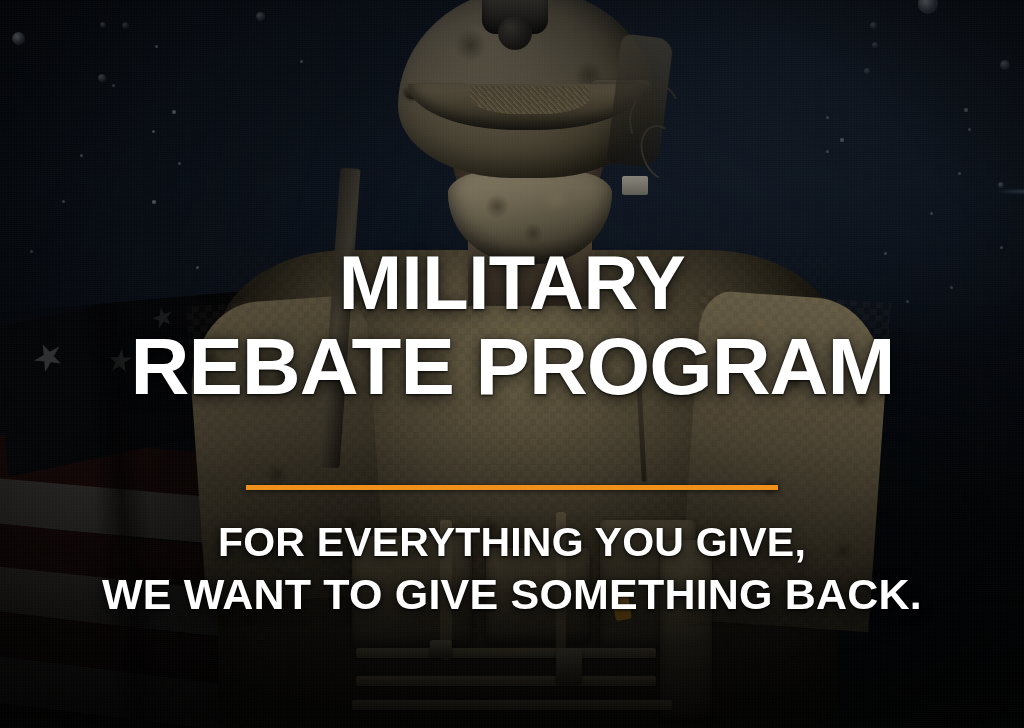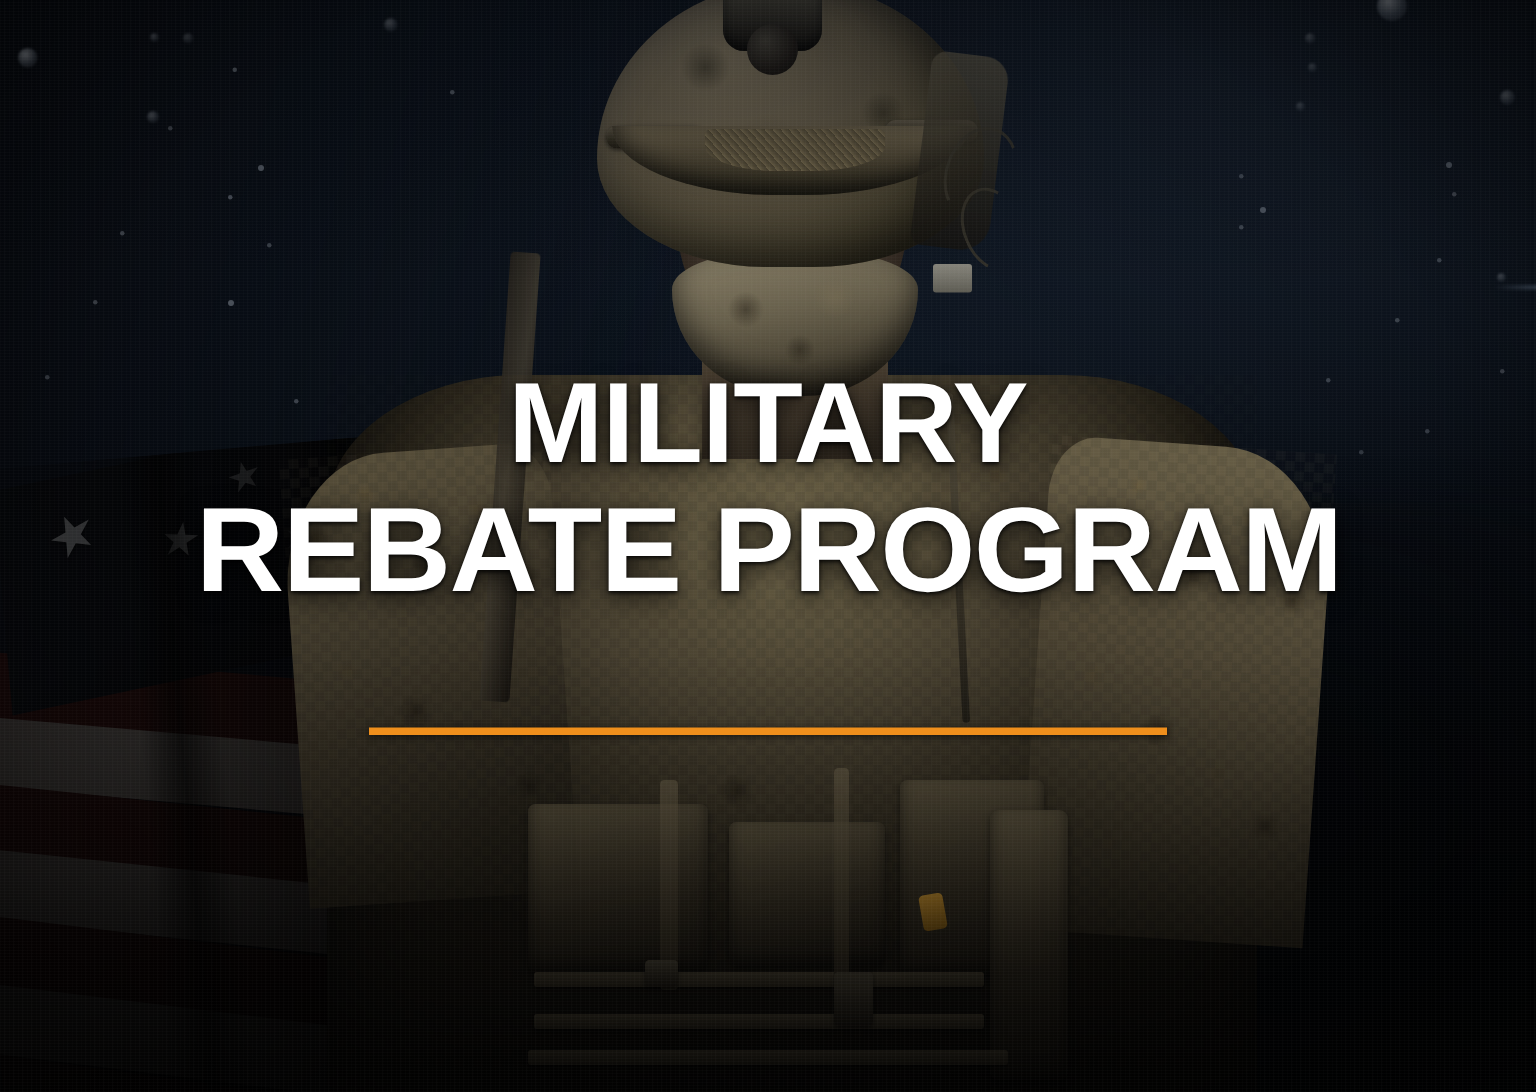--- a/index.html
+++ b/index.html
@@ -580,15 +580,19 @@
 
   <div class="content">
 
     <h1 class="headline" style="color: rgb(255, 255, 255);">
       <span class="line1">MILITARY</span>
       <span class="line2">REBATE PROGRAM</span>
     </h1>
 
     <div class="rule" style="background: rgb(239, 143, 28); width: 532px; height: 5px;"></div>
 
+    <p class="subhead" style="color: rgb(255, 255, 255);">
+      <span class="sline1">FOR EVERYTHING YOU GIVE,</span>
+      <span class="sline2">WE WANT TO GIVE SOMETHING BACK.</span>
+    </p>
 
   </div>
 </div>
 
 </body></html>

